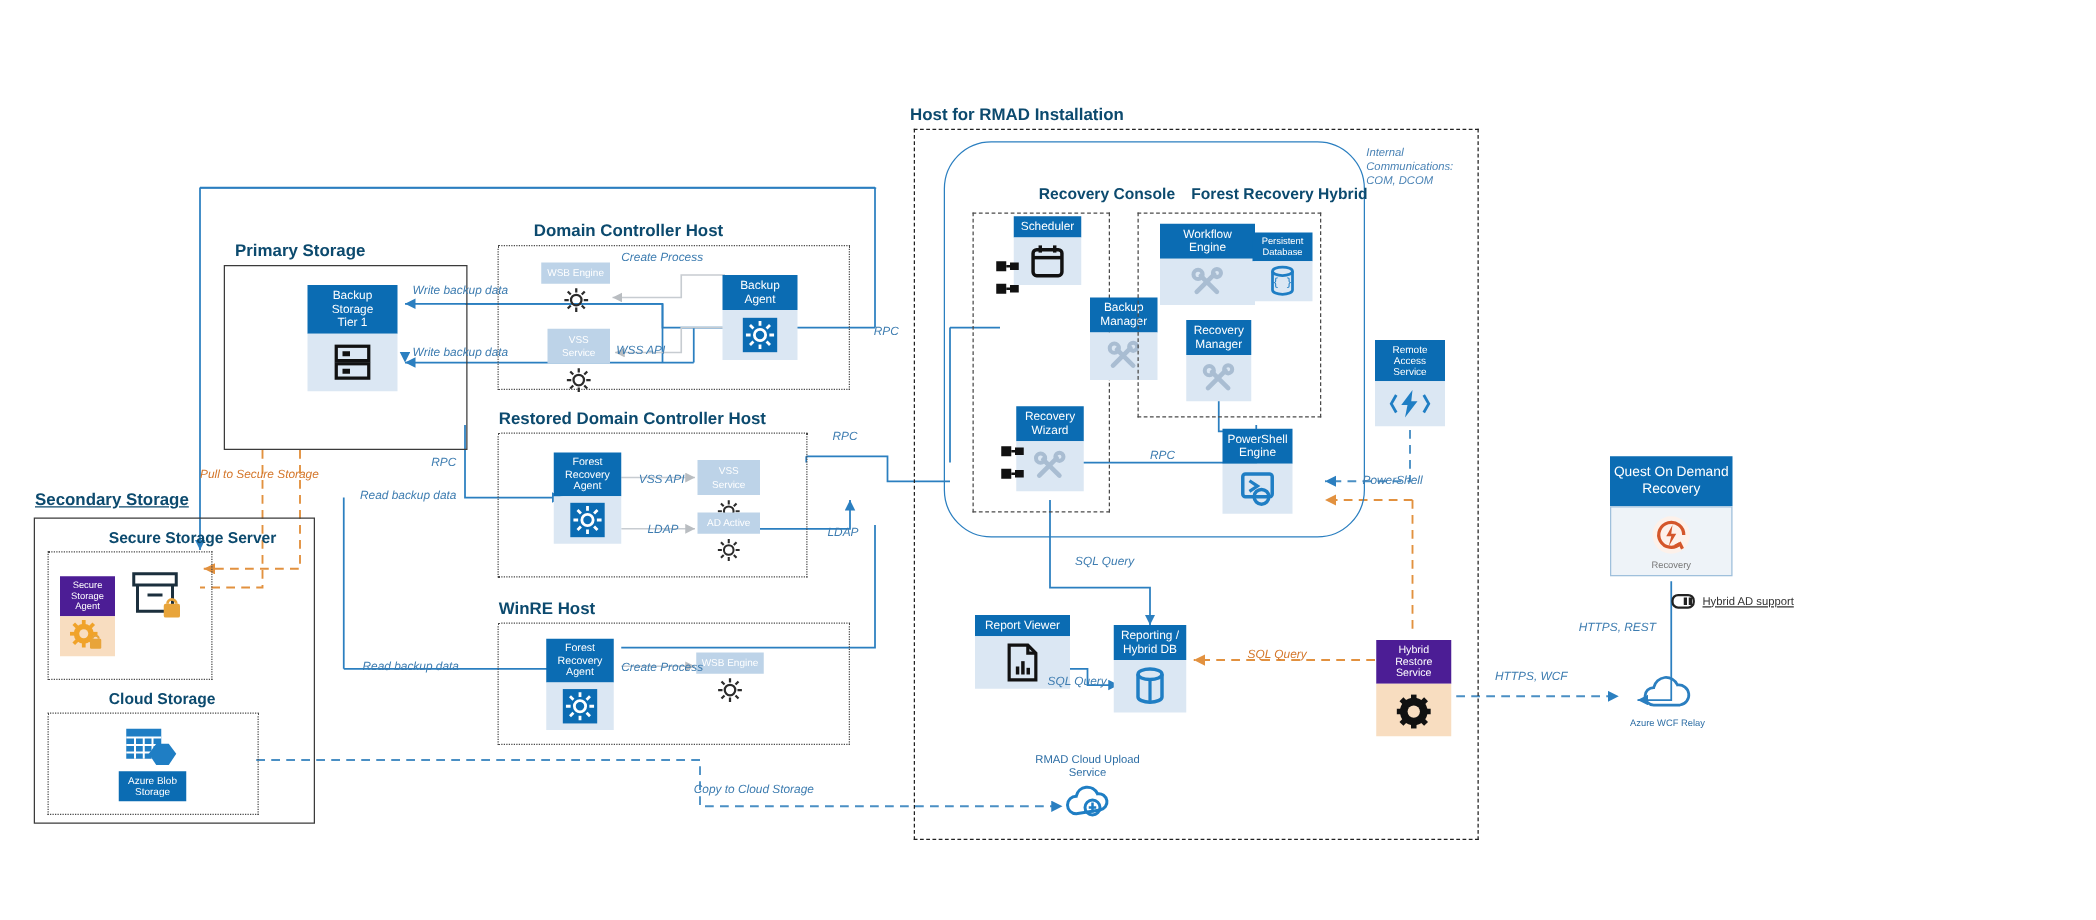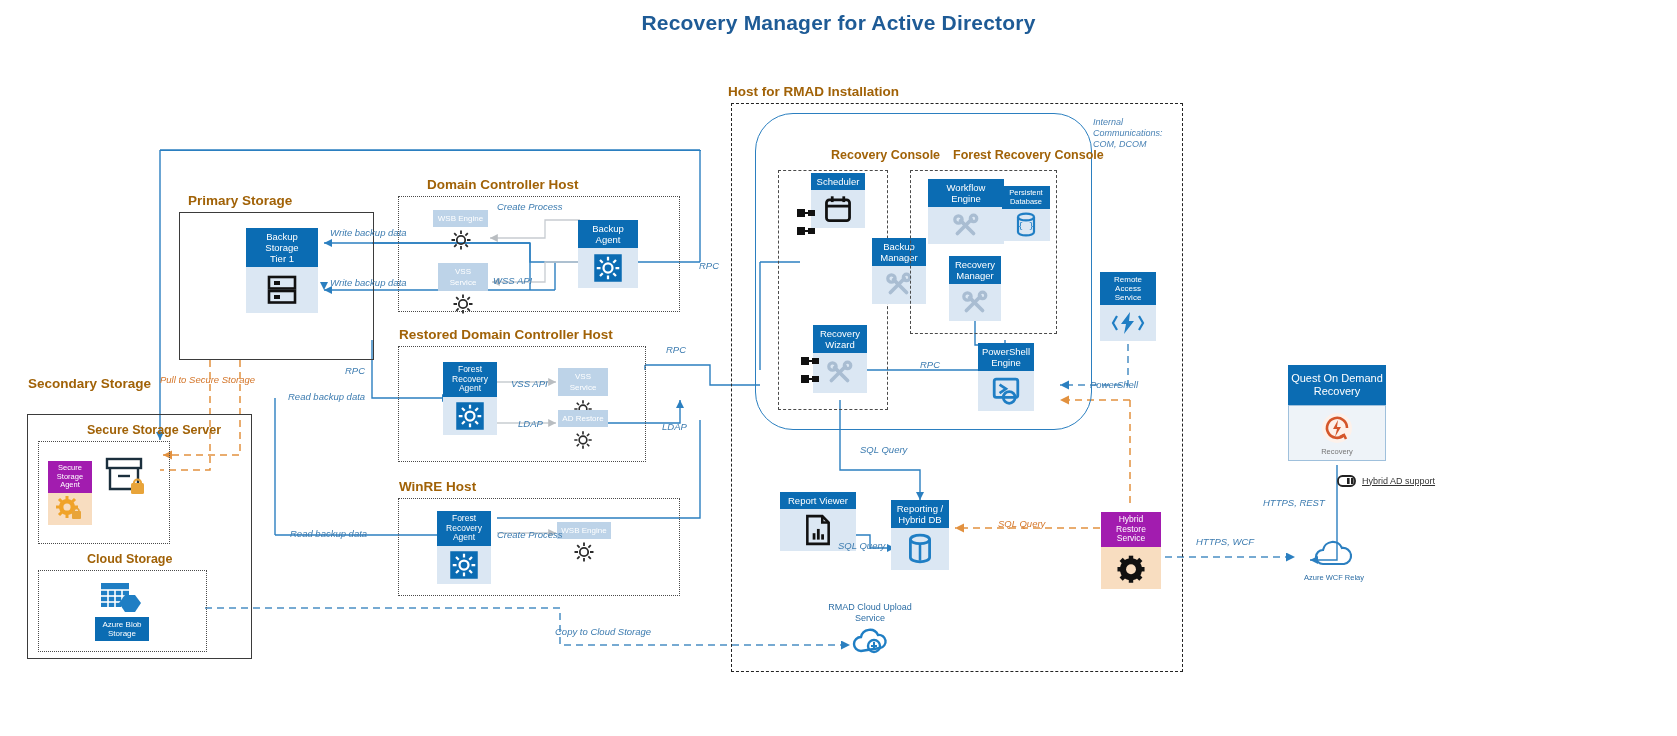--- a/index.html
+++ b/index.html
@@ -9,38 +9,38 @@
   }
   #canvas{position:absolute;left:0;top:0;width:1677px;height:736px;}
   .abs{position:absolute;}
   
   .title{
     width:100%;text-align:center;top:10px;left:0;
     color:#1e5b96;font-weight:bold;font-size:21px;line-height:26px;
     letter-spacing:.2px;
   }
   
-  .grp-label{color:#a16207;font-weight:bold;font-size:13.5px;white-space:nowrap;}
+  .grp-label{color:#0c4a6e;font-weight:bold;font-size:13.5px;white-space:nowrap;}
   .grp-label.sm{font-size:12.5px;padding-left:48px;}
   
   .solid-box{border:1.3px solid #3b3b3b;background:transparent;}
   .blue-box{border:1.3px solid #2b7fc0;background:transparent;}
   .dotted-box{border:1.6px dotted #4a4a4a;background:transparent;}
   .dashed-box{border:1.8px dashed #222;background:transparent;}
   .dashed-box-gray{border:1.6px dashed #4a4a4a;background:transparent;}
   .rounded-box{border:1.4px solid #2b7fc0;border-radius:38px;background:transparent;}
   
   .node{position:absolute;}
   .node .hdr{
     background:#0b6cb3;color:#fff;text-align:center;font-size:9.5px;
     line-height:11px;padding:3px 3px;font-weight:normal;
     box-sizing:border-box;
   }
   .node .hdr.big{font-size:11px;line-height:13px;}
-  .node .hdr.orange{background:#a21caf;}
+  .node .hdr.orange{background:#4c1d95;}
   .node .tile{
     background:#dbe7f3;display:flex;align-items:center;justify-content:center;
     box-sizing:border-box;
   }
   .node .tile.orangefill{background:#f8ddc0;}
   .node .tile.plain{background:#eef3f8;border:1px solid #9fc0dc;}
   .node .tile.none{background:transparent;}
   .node .hdr.lightlabel{background:#bdd3e8;color:#fff;}
   .caption{font-size:7.5px;color:#777;text-align:center;}
   
@@ -52,21 +52,20 @@
   .tinylabel{font-size:9px;color:#2d6ea5;white-space:nowrap;text-align:center;line-height:11px;}
   .tinylabel.dk{color:#333;font-style:normal;text-decoration:underline;}
   svg{overflow:visible;}
 </style>
 </head>
 <body>
 
 <div id="canvas">
 
   <div class="abs title">
-    <div>Recovery Manager for Active Directory</div>
   </div>
 
   <svg class="abs" style="left:0;top:0;width:1677px;height:736px;">
     <defs>
       <marker id="ab" markerWidth="7" markerHeight="7" refX="6" refY="3" orient="auto">
         <path d="M0,0 L6,3 L0,6 z" fill="#2b7fc0"></path>
       </marker>
       <marker id="ag" markerWidth="7" markerHeight="7" refX="6" refY="3" orient="auto">
         <path d="M0,0 L6,3 L0,6 z" fill="#b9bdc1"></path>
       </marker>
@@ -154,21 +153,21 @@
     <div class="tile" style="height:46px;">
       <svg width="30" height="32" viewBox="0 0 30 32">
         <rect x="2" y="3" width="26" height="11.5" fill="none" stroke="#111" stroke-width="2.6"></rect>
         <rect x="2" y="17" width="26" height="11.5" fill="none" stroke="#111" stroke-width="2.6"></rect>
         <rect x="7" y="7" width="6" height="4" fill="#111"></rect>
         <rect x="7" y="21" width="6" height="4" fill="#111"></rect>
       </svg>
     </div>
   </div>
 
-  <div class="abs grp-label" style="left:28px;top:376px;">Secondary Storage</div>
+  <div class="abs grp-label" style="left:28px;top:392px;text-decoration:underline;">Secondary Storage</div>
   <div class="abs solid-box" style="left:27px;top:414px;width:223px;height:243px;"></div>
 
   <div class="abs grp-label sm" style="left:39px;top:423px;">Secure Storage Server</div>
   <div class="abs dotted-box" style="left:38px;top:441px;width:130px;height:101px;"></div>
 
   <div class="node" style="left:48px;top:461px;width:44px;">
     <div class="hdr orange" style="font-size:7.5px;line-height:8.5px;">
       <div>Secure</div>
       <div>Storage</div>
       <div>Agent</div>
@@ -296,21 +295,21 @@
         <g fill="none" stroke="#2b2b2b" stroke-width="1.8">
           <circle cx="12" cy="12" r="4.2"></circle>
           <path d="M12,2.5 L12,6 M12,18 L12,21.5 M2.5,12 L6,12 M18,12 L21.5,12
                    M5.2,5.2 L7.6,7.6 M16.4,16.4 L18.8,18.8 M18.8,5.2 L16.4,7.6 M7.6,16.4 L5.2,18.8"></path>
         </g>
       </svg>
     </div>
   </div>
 
   <div class="node" style="left:558px;top:410px;width:50px;">
-    <div class="hdr lightlabel" style="font-size:8px;">AD Restore</div>
+    <div class="hdr lightlabel" style="font-size:8px;">AD Active</div>
     <div class="tile none" style="height:26px;">
       <svg width="22" height="22" viewBox="0 0 24 24">
         <g fill="none" stroke="#2b2b2b" stroke-width="1.8">
           <circle cx="12" cy="12" r="4.2"></circle>
           <path d="M12,2.5 L12,6 M12,18 L12,21.5 M2.5,12 L6,12 M18,12 L21.5,12
                    M5.2,5.2 L7.6,7.6 M16.4,16.4 L18.8,18.8 M18.8,5.2 L16.4,7.6 M7.6,16.4 L5.2,18.8"></path>
         </g>
       </svg>
     </div>
   </div>
@@ -394,21 +393,21 @@
         <g stroke="#a9bdd2" stroke-width="3.4" fill="none" stroke-linecap="round">
           <path d="M5,20 L18,7"></path>
             <path d="M20,20 L8,8"></path>
         </g>
         <circle cx="6" cy="7" r="3.4" fill="none" stroke="#a9bdd2" stroke-width="3"></circle>
         <circle cx="20" cy="6" r="3" fill="none" stroke="#a9bdd2" stroke-width="3"></circle>
       </svg>
     </div>
   </div>
 
-  <div class="abs grp-label sm" style="left:905px;top:148px;">Forest Recovery Console</div>
+  <div class="abs grp-label sm" style="left:905px;top:148px;">Forest Recovery Hybrid</div>
   <div class="abs dashed-box-gray" style="left:910px;top:170px;width:145px;height:162px;"></div>
 
   <div class="node" style="left:928px;top:179px;width:76px;">
     <div class="hdr">
       <div>Workflow</div>
       <div>Engine</div>
     </div>
     <div class="tile" style="height:37px;">
       <svg width="28" height="28" viewBox="0 0 26 26">
         <g stroke="#a9bdd2" stroke-width="3.4" fill="none" stroke-linecap="round">

